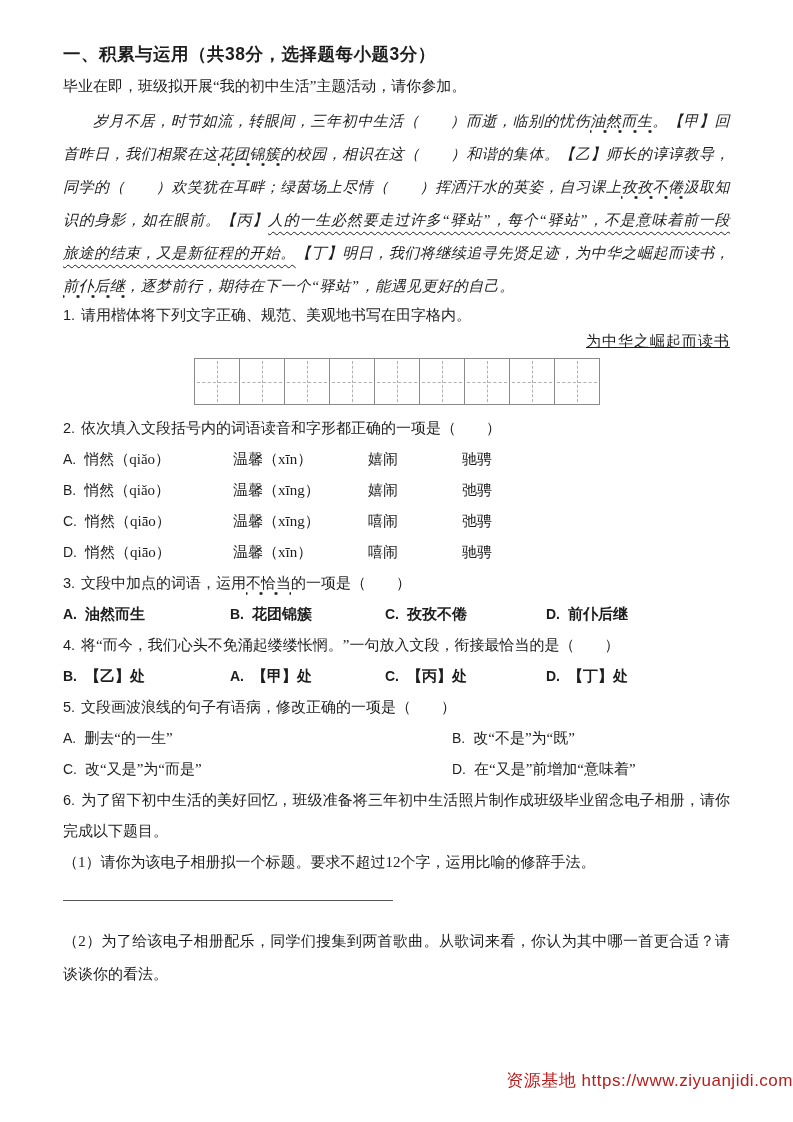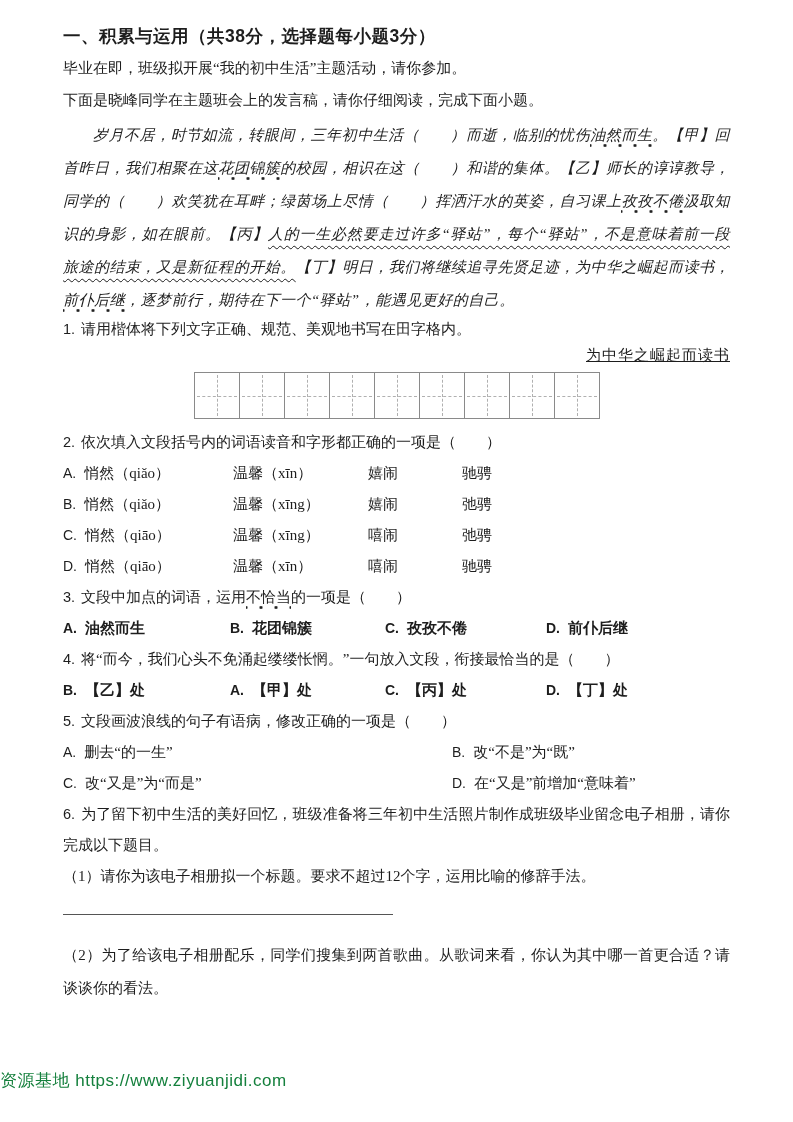--- a/index.html
+++ b/index.html
@@ -1,21 +1,21 @@
 <!DOCTYPE html>
 <html><head>
 <meta charset="utf-8">
 <style>
   html,body{margin:0;padding:0;}
   body{
     width:793px;height:1122px;background:#ffffff;color:#1d1d1d;
     font-family:"Liberation Serif","DejaVu Serif",serif;
     font-size:15px;position:relative;overflow:hidden;
   }
-  .page{padding:25px 63px 0 63px;}
+  .page{padding:43px 63px 0 63px;}
   .section-title{
     font-family:"Liberation Sans","DejaVu Sans",sans-serif;
     font-weight:bold;font-size:17.5px;line-height:22px;margin:0;
     letter-spacing:0.5px;
   }
   .intro{margin:10px 0 0 0;line-height:22px;}
   .passage{
     margin:8px 0 0 0;line-height:33px;text-align:justify;
     text-indent:2em;font-style:italic;letter-spacing:0.5px;
   }
@@ -49,34 +49,33 @@
     border-top:1px dashed #b0b0b0;
   }
   .cell::after{
     content:"";position:absolute;top:2px;bottom:2px;left:50%;
     border-left:1px dashed #b0b0b0;
   }
   .q6-para{line-height:31px;margin:0;text-align:justify;}
   .answer-line{width:330px;height:22px;border-bottom:1px solid #555;margin:0 0 6px 0;}
   .q6-sub2{margin-top:24px;line-height:33px;text-align:justify;}
   .footer{
-    position:absolute;left:0;right:0;bottom:30px;text-align:left;
-    color:#15803d;font-family:"Liberation Sans","DejaVu Sans",sans-serif;
+    position:absolute;left:0;right:0;bottom:30px;text-align:right;
+    color:#b91c1c;font-family:"Liberation Sans","DejaVu Sans",sans-serif;
     font-size:17px;letter-spacing:0.5px;
   }
 </style>
 </head>
 <body>
 
 <div class="page">
 
   <h1 class="section-title">一、积累与运用（共38分，选择题每小题3分）</h1>
 
   <p class="intro">毕业在即，班级拟开展“我的初中生活”主题活动，请你参加。</p>
-  <p class="intro">下面是晓峰同学在主题班会上的发言稿，请你仔细阅读，完成下面小题。</p>
 
   <p class="passage"><span class="">岁月不居，时节如流，转眼间，三年初中生活（　　）而逝，临别的忧伤</span><span class="dots">油然而生</span><span class="">。【甲】回首昨日，我们相聚在这</span><span class="dots">花团锦簇</span><span class="">的校园，相识在这（　　）和谐的集体。【乙】师长的谆谆教导，同学的（　　）欢笑犹在耳畔；绿茵场上尽情（　　）挥洒汗水的英姿，自习课上</span><span class="dots">孜孜不倦</span><span class="">汲取知识的身影，如在眼前。【丙】</span><span class="wavy">人的一生必然要走过许多“驿站”，每个“驿站”，不是意味着前一段旅途的结束，又是新征程的开始。</span><span class="">【丁】明日，我们将继续追寻先贤足迹，为中华之崛起而读书，</span><span class="dots">前仆后继</span><span class="">，逐梦前行，期待在下一个“驿站”，能遇见更好的自己。</span></p>
 
   <p class="qstem" style="line-height:24px;margin-top:0;">
     <span class="qnum">1.</span><span>请用楷体将下列文字正确、规范、美观地书写在田字格内。</span>
   </p>
   <p class="phrase">为中华之崛起而读书</p>
   <div class="grid-wrap">
     <div class="tzg">
         <div class="cell"></div>

